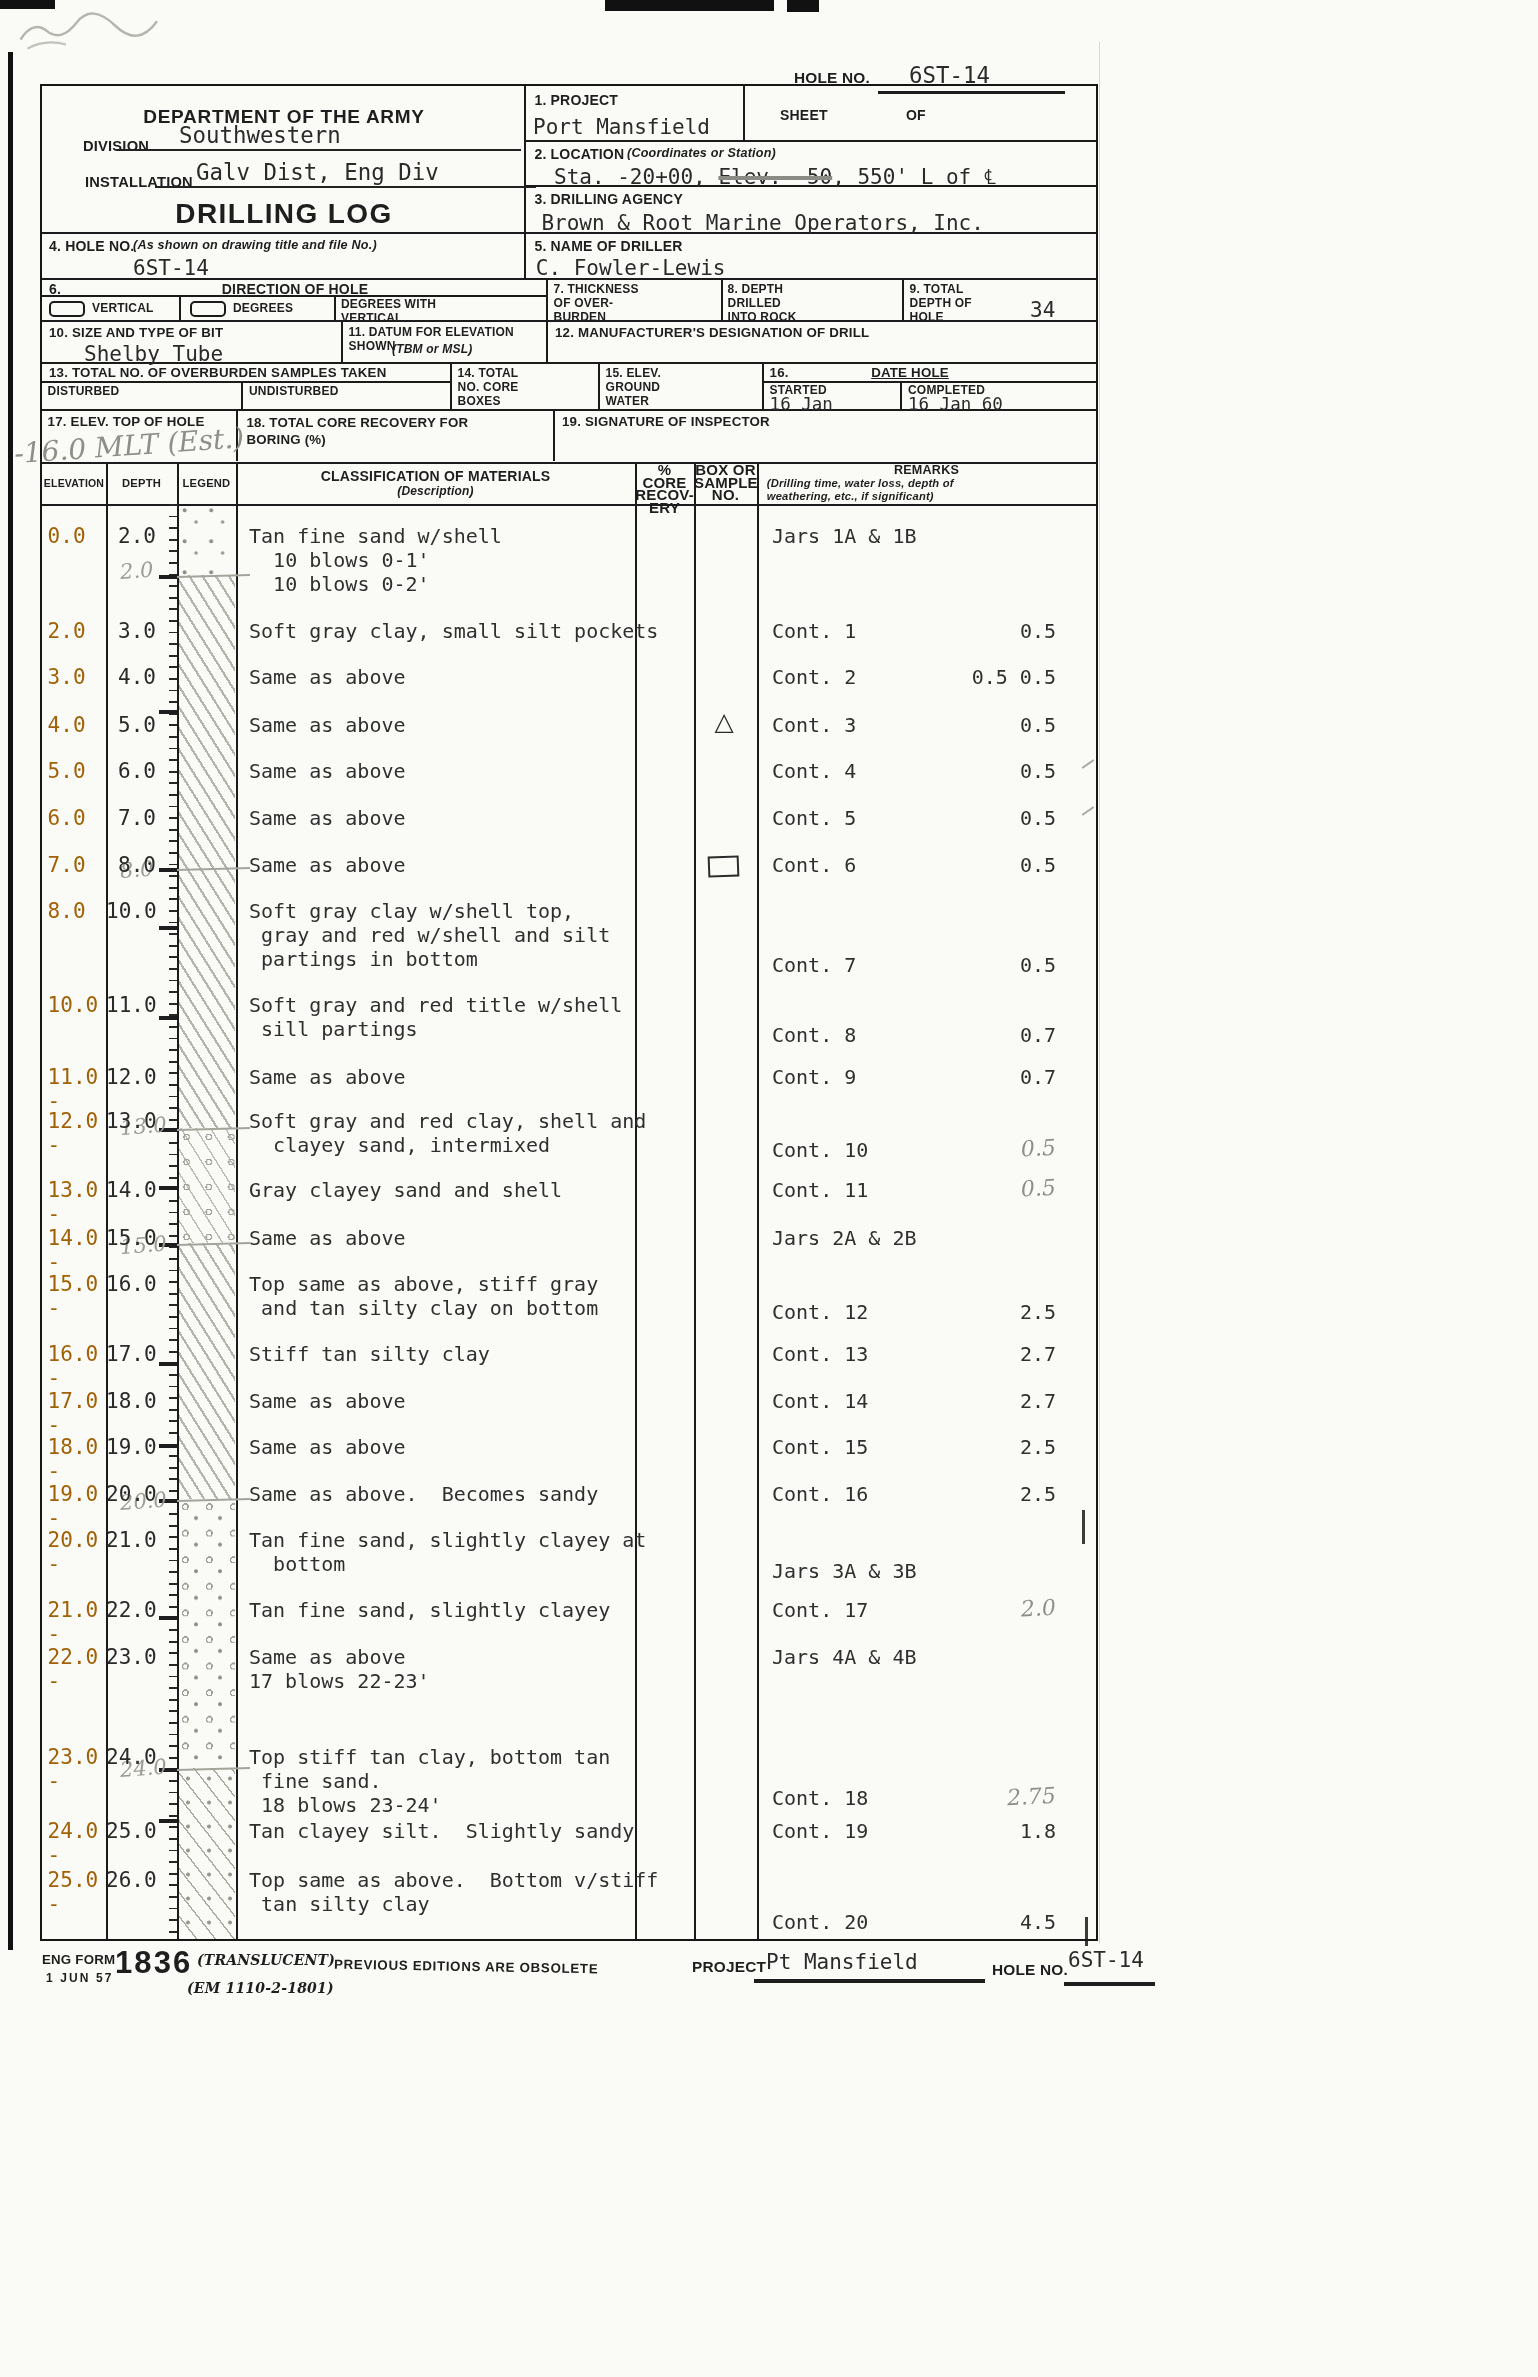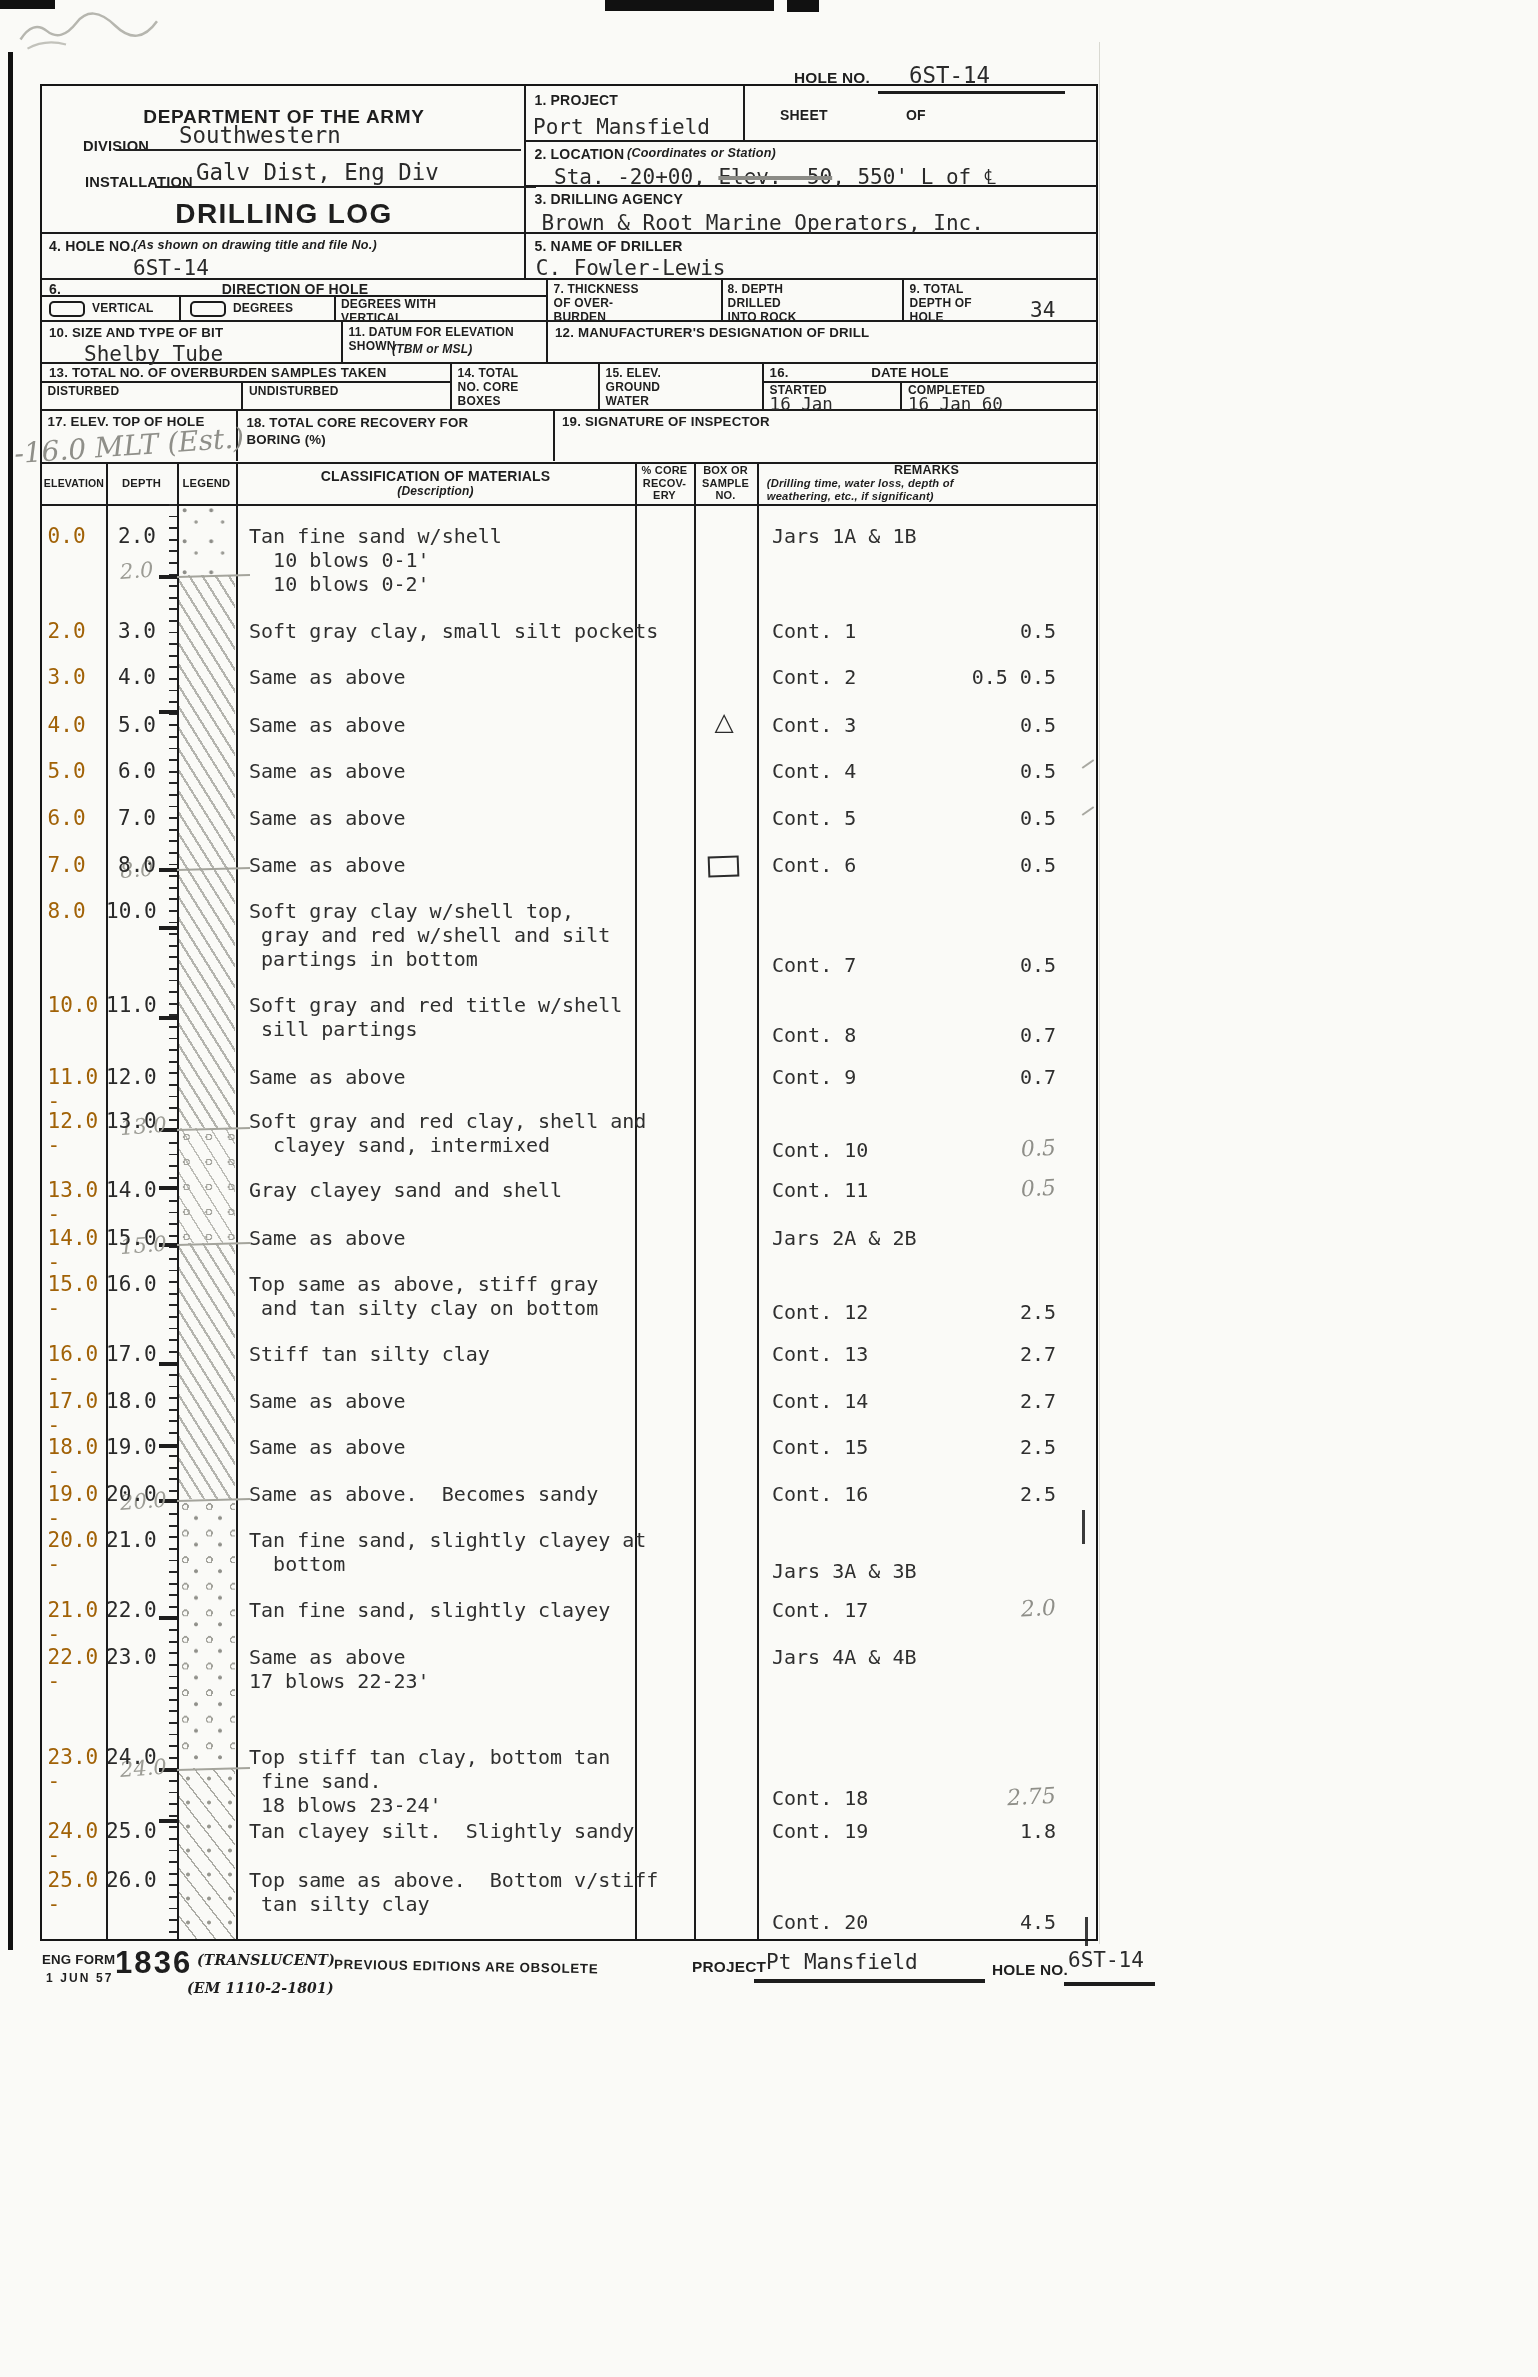--- a/index.html
+++ b/index.html
@@ -1,20 +1,20 @@
 <!DOCTYPE html>
 <html style="font-size:11.2px"><head>
 <meta charset="utf-8">
 <style>
   html,body{margin:0;padding:0;}
   body{width:1538px;height:2377px;background:#fafaf7;position:relative;font-family:"Liberation Sans",sans-serif;}
   .abs{position:absolute;box-sizing:border-box;}
   .lbl{font-family:"Liberation Sans",sans-serif;font-weight:bold;color:#1e1e1e;font-size:14px;letter-spacing:0.2px;}
   .lbl-sm{font-size:12px;line-height:14px;}
-  .lbl-xs{font-size:11px;line-height:12.6px;}
+  .lbl-xs{font-size:15px;line-height:12.6px;}
   .ital{font-style:italic;}
   .pre{white-space:pre-line;}
   .mono{font-family:"DejaVu Sans Mono",monospace;color:#2a2a2a;font-size:21px;}
   .mono-sm{font-family:"DejaVu Sans Mono",monospace;color:#2a2a2a;font-size:17.5px;}
   .desc{font-family:"DejaVu Sans Mono",monospace;color:#2f2f2f;font-size:20px;line-height:24px;white-space:pre-wrap;}
   .pencil{font-family:"DejaVu Serif",serif;font-style:italic;color:#8f8f89;}
   .underfill{display:inline-block;border-bottom:2.1px solid #222;}
   .cell{position:absolute;box-sizing:border-box;}
   .br{border-right:2.1px solid #1b1b1b;}
   .bb{border-bottom:2.1px solid #1b1b1b;}
@@ -165,21 +165,21 @@
 NO. CORE
 BOXES</div>
   </div>
   <div class="cell br bb" style="left:558px;top:278px;width:164px;height:47px;">
     <div class="abs lbl lbl-sm pre" style="left:5.6px;top:2.1px;">15. ELEV.
 GROUND
 WATER</div>
   </div>
   <div class="cell bb" style="left:722px;top:278px;width:332px;height:47px;">
     <span class="abs lbl" style="left:5.6px;top:1.4px;font-size:13.3px;">16.</span>
-    <div class="abs lbl" style="left:0;top:1.4px;width:292px;text-align:center;font-size:13.3px;">DATE HOLE</div>
+    <div class="abs lbl" style="left:0;top:1.4px;width:292px;text-align:center;font-size:13.3px;text-decoration:underline;">DATE HOLE</div>
     <div class="abs" style="left:0;top:17px;width:332px;height:2.1px;background:#1b1b1b;"></div>
     <div class="abs" style="left:136px;top:17px;width:2.1px;height:30px;background:#1b1b1b;"></div>
     <span class="abs lbl lbl-sm" style="left:5.6px;top:19px;">STARTED</span>
     <div class="abs mono-sm" style="left:5.6px;top:30px;">16 Jan</div>
     <span class="abs lbl lbl-sm" style="left:144px;top:19px;">COMPLETED</span>
     <div class="abs mono-sm" style="left:144px;top:30px;">16 Jan 60</div>
   </div>
 
   <div class="cell br" style="left:0;top:325px;width:196px;height:50px;">
     <div class="abs lbl" style="left:5.6px;top:2.8px;font-size:13.3px;white-space:nowrap;">17. ELEV. TOP OF HOLE</div>

